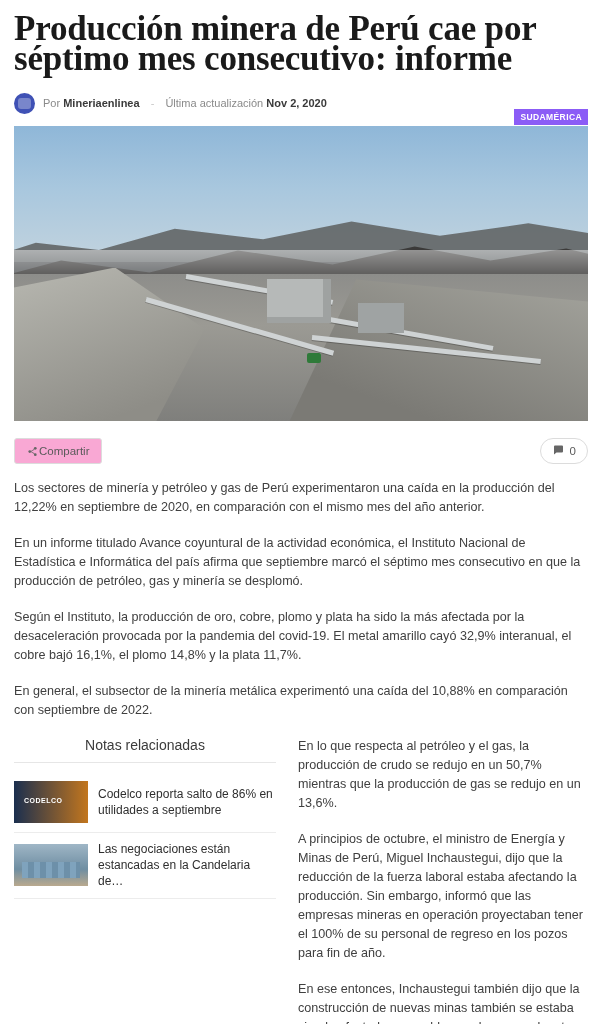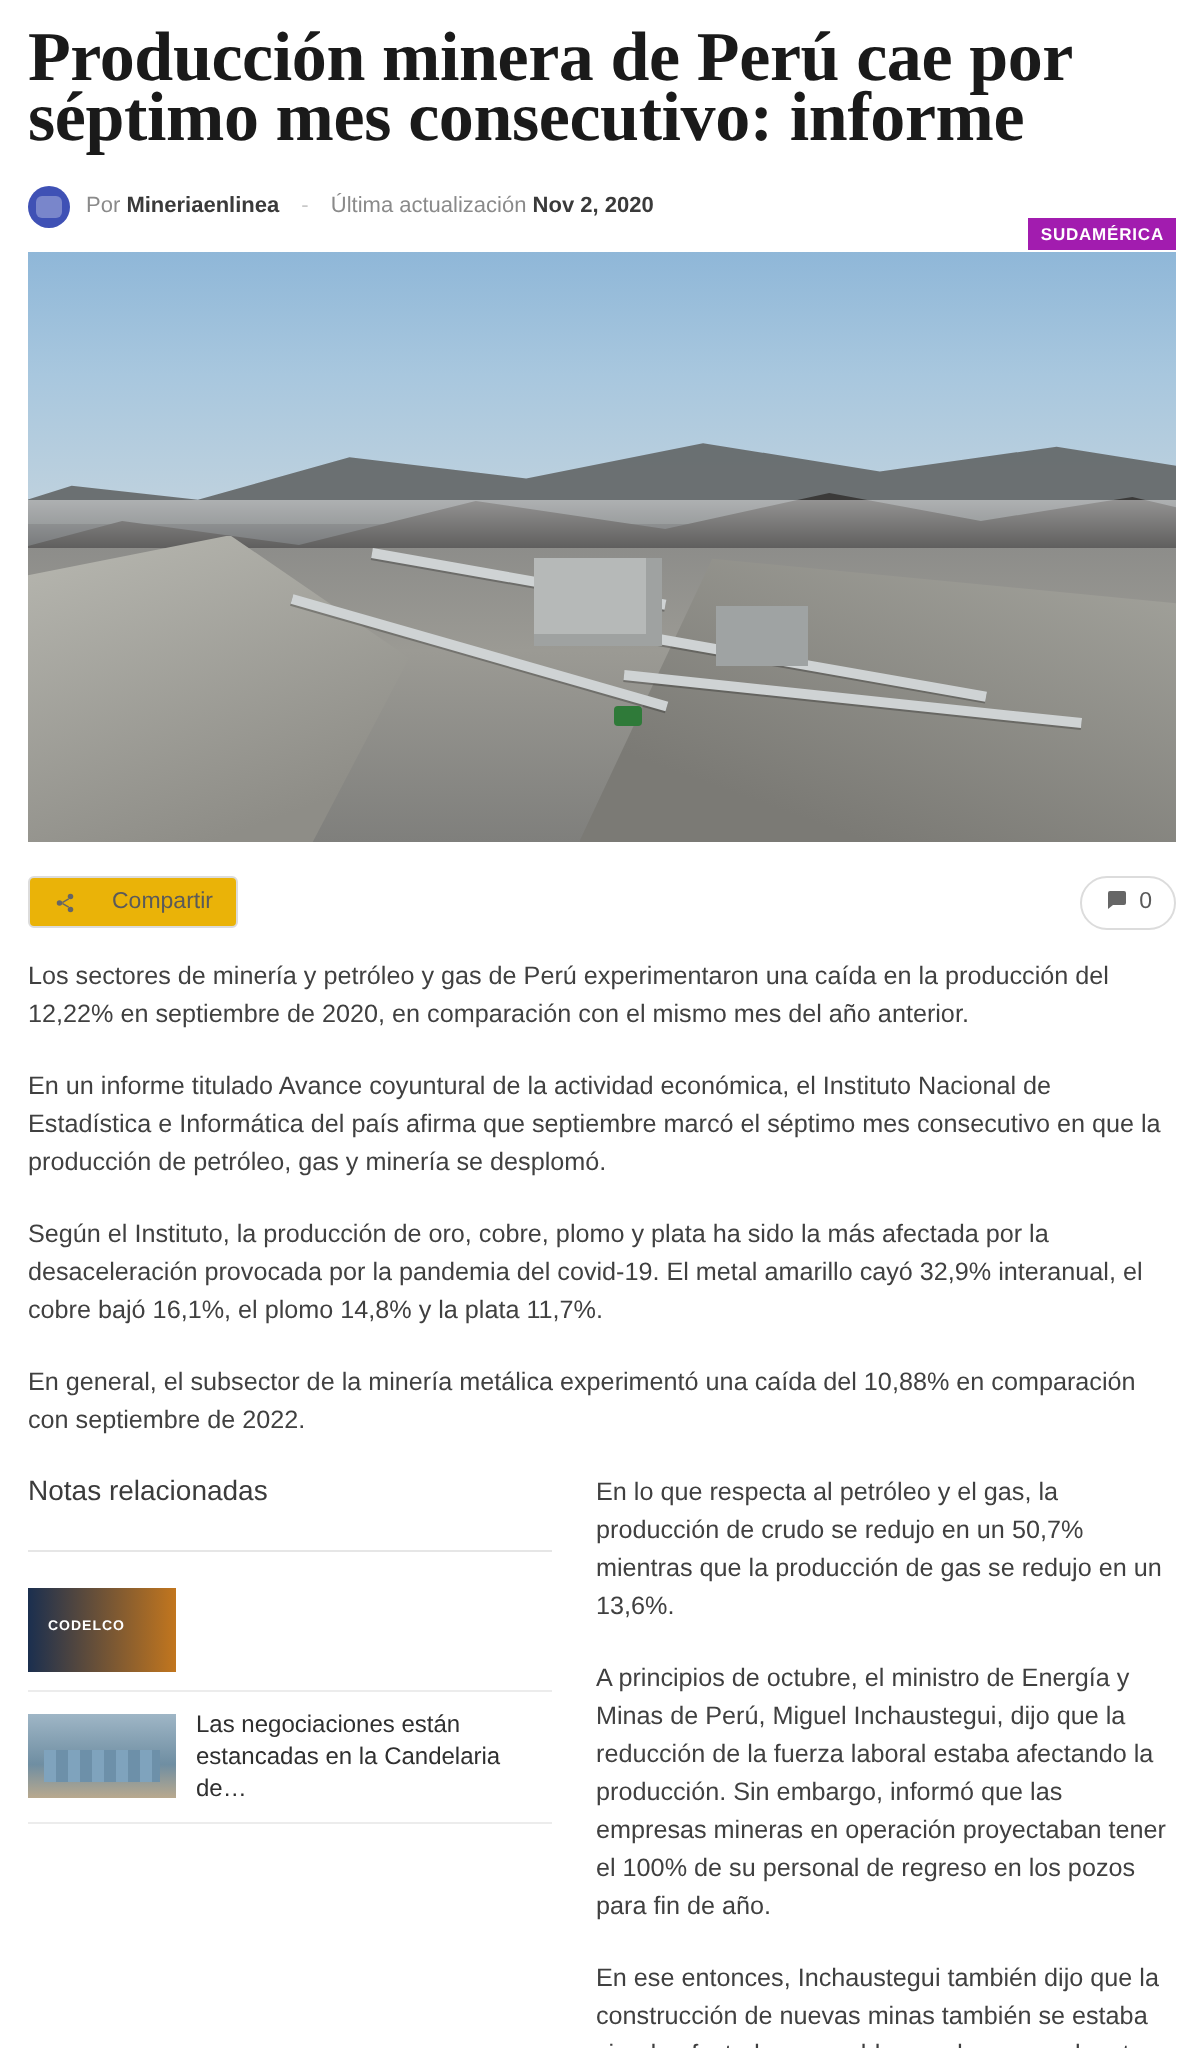--- a/index.html
+++ b/index.html
@@ -72,21 +72,21 @@
   .byline-sep {
     color: #c8c8c8;
     margin: 0 8px;
   }
   .byline-date {
     color: #3a3a3a;
     font-weight: bold;
   }
   .region-badge {
     margin-left: auto;
-    background: #a21caf;
+    background: #8b5cf6;
     color: #ffffff;
     font-size: 8.5px;
     font-weight: bold;
     letter-spacing: 0.4px;
     padding: 3px 6px 3px 6px;
     text-transform: uppercase;
     margin-top: 28px;
   }
 
   
@@ -173,27 +173,27 @@
   
   .share-row {
     display: flex;
     align-items: center;
     margin-top: 16px;
     height: 28px;
   }
   .share-btn {
     display: flex;
     align-items: center;
-    gap: 18px;
+    gap: 1px;
     border: 1px solid #dcdcdc;
     border-radius: 3px;
     padding: 6px 12px;
     font-size: 11.5px;
     color: #5a5a5a;
-    background: #eab308;
+    background: #f9a8d4;
     cursor: pointer;
   }
   .share-btn svg { display: block; }
   .comment-btn {
     margin-left: auto;
     display: flex;
     align-items: center;
     gap: 6px;
     border: 1px solid #dcdcdc;
     border-radius: 16px;
@@ -222,22 +222,23 @@
     margin-top: 2px;
   }
   .col-left { width: 262px; flex: 0 0 262px; }
   .col-right { flex: 1 1 auto; }
 
   .related-title {
     font-size: 14px;
     color: #3b3b3b;
     font-weight: normal;
     margin: 0 0 10px 0;
-    padding-bottom: 22px;
+    padding-bottom: 9px;
     border-bottom: 1px solid #e6e6e6;
+    text-align: center;
   }
   .related-item {
     display: flex;
     gap: 10px;
     padding: 8px 0 9px 0;
     border-bottom: 1px solid #ececec;
     align-items: center;
     cursor: pointer;
   }
   .thumb {
@@ -337,20 +338,21 @@
     <p class="para">En general, el subsector de la minería metálica experimentó una caída del 10,88% en comparación con septiembre de 2022.</p>
   </div>
 
   <div class="columns">
     <div class="col-left">
       <div class="related-title">Notas relacionadas</div>
 
 
       <div class="related-item">
         <div class="thumb t2"></div>
+        <div class="related-text">Codelco reporta salto de 86% en utilidades a septiembre</div>
       </div>
 
       <div class="related-item">
         <div class="thumb t3"></div>
         <div class="related-text">Las negociaciones están estancadas en la Candelaria de…</div>
       </div>
     </div>
 
     <div class="col-right">
       <p class="para">En lo que respecta al petróleo y el gas, la producción de crudo se redujo en un 50,7% mientras que la producción de gas se redujo en un 13,6%.</p>

